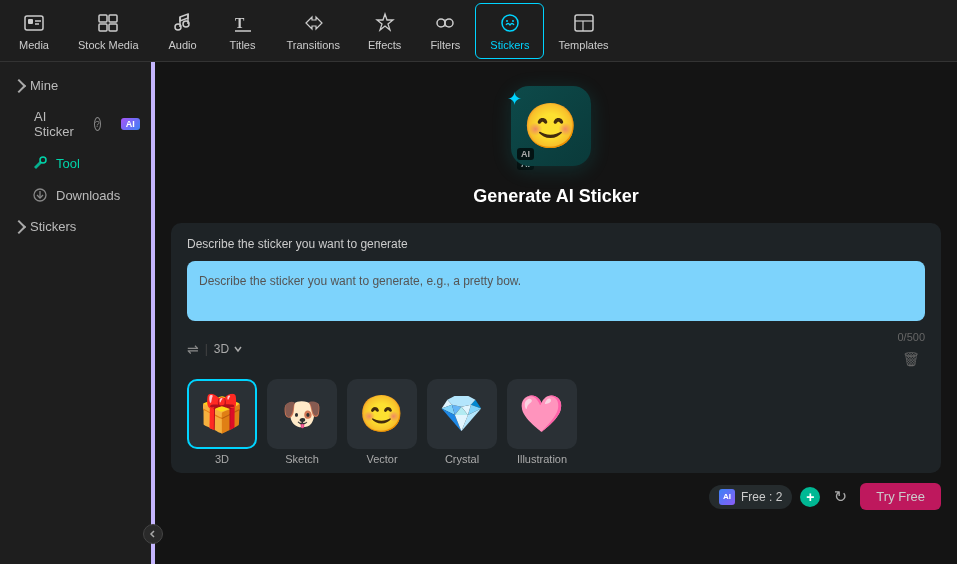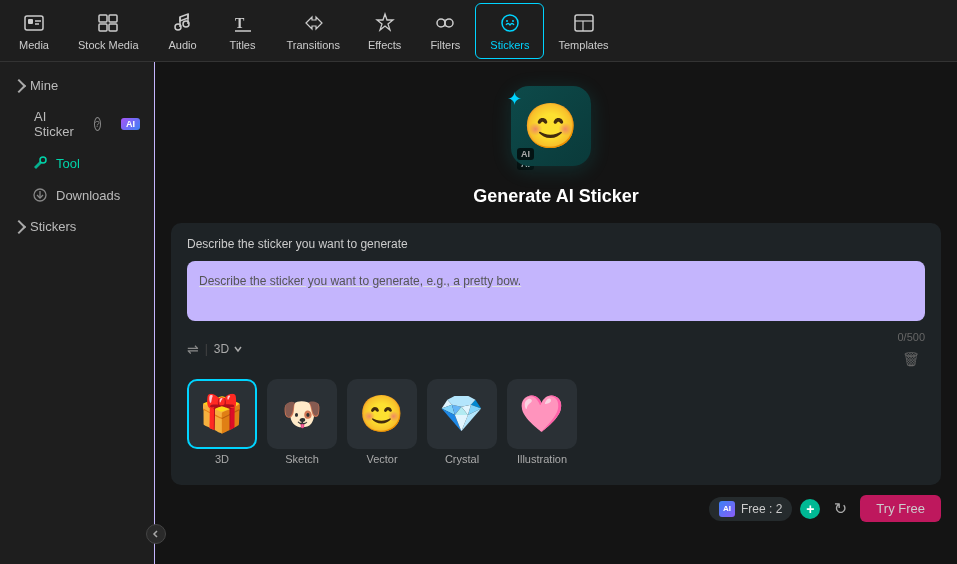--- a/index.html
+++ b/index.html
@@ -60,21 +60,21 @@
     .main-area {
       display: flex;
       flex: 1;
       overflow: hidden;
     }
 
     
     .sidebar {
       width: 155px;
       background: #1e1e1e;
-      border-right: 1px solid #c4b5fd;
+      border-right: 4px solid #c4b5fd;
       padding: 8px 0;
       flex-shrink: 0;
       position: relative;
     }
     .sidebar-item {
       display: flex;
       align-items: center;
       padding: 8px 14px;
       cursor: pointer;
       font-size: 13px;
@@ -221,34 +221,33 @@
       color: #999;
       text-align: center;
       line-height: 1.5;
     }
 
     
     .generate-panel {
       background: #1e2326;
       border-radius: 10px;
       margin: 0 16px;
-      padding: 14px 16px 20px;
+      padding: 14px 16px 8px;
     }
     .panel-label {
       font-size: 12px;
       color: #ccc;
       margin-bottom: 10px;
     }
     .text-area-wrapper {
-      background: #c4b5fd;
+      background: #7dd3fc;
       border-radius: 8px;
       padding: 10px 12px;
       margin-bottom: 10px;
       min-height: 60px;
-      text-decoration: underline;
     }
     .text-area-placeholder {
       font-size: 12px;
       color: #555;
     }
     .panel-toolbar {
       display: flex;
       align-items: center;
       justify-content: space-between;
       margin-bottom: 12px;

